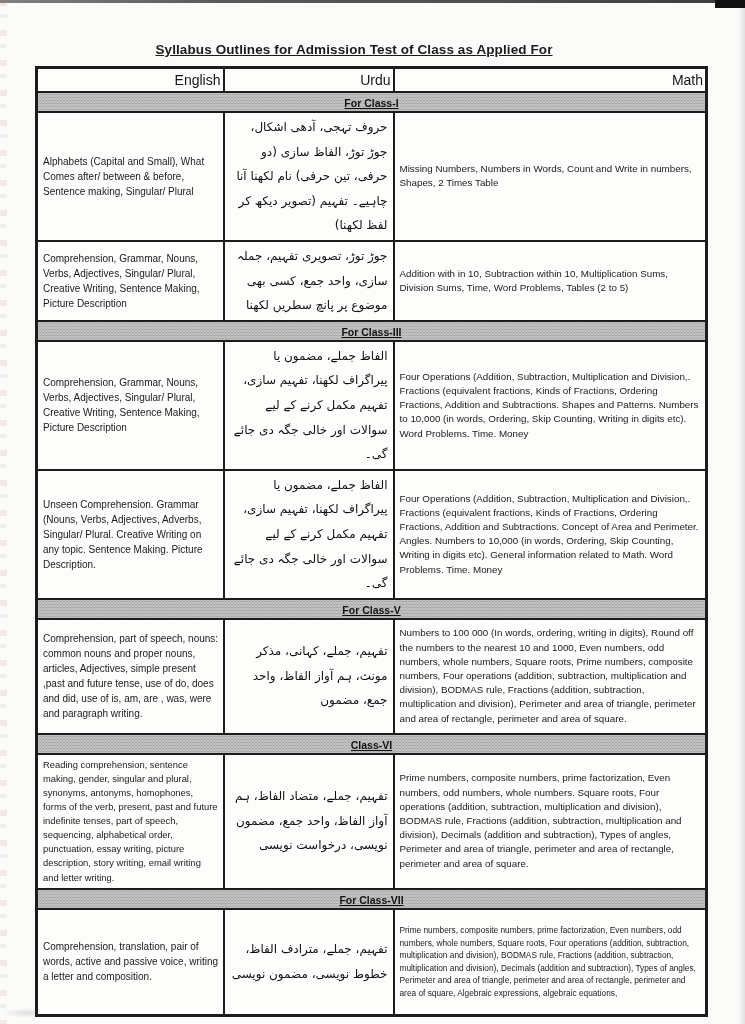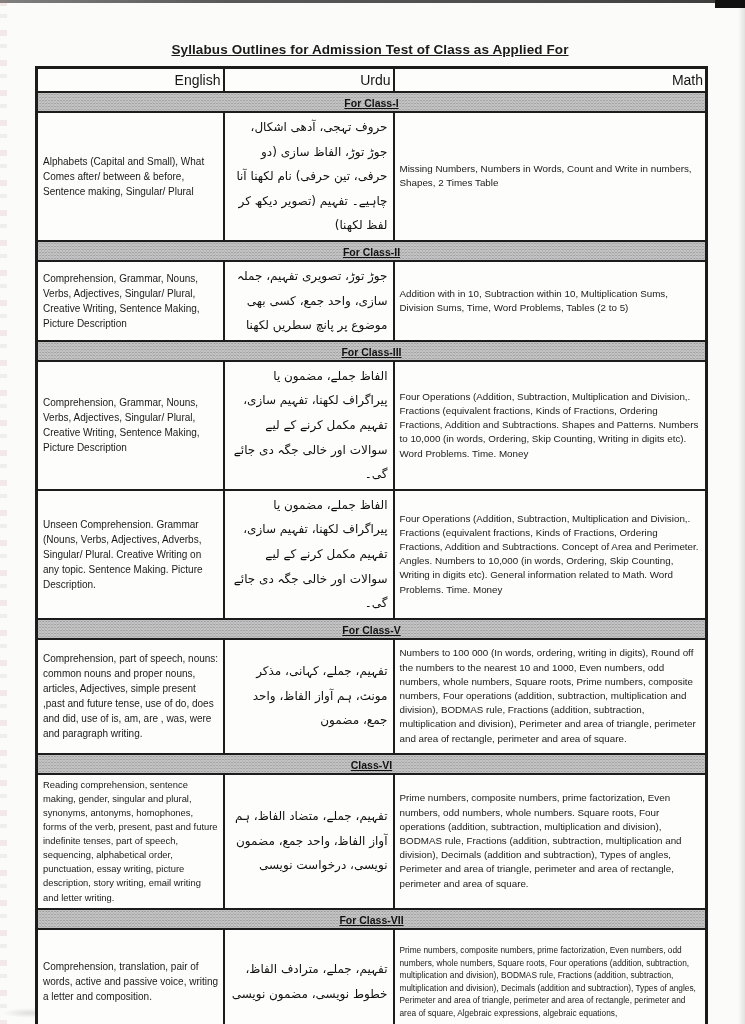--- a/index.html
+++ b/index.html
@@ -36,21 +36,21 @@
   .scan-dot{
     position:absolute;left:428px;top:993px;width:4px;height:6px;
     background:#1d1d1d;border-radius:2px;
   }
   .scan-smudge-bl{
     position:absolute;left:2px;top:1008px;width:55px;height:10px;
     background:radial-gradient(ellipse at center,rgba(90,90,90,.18),rgba(0,0,0,0) 70%);
   }
   
   .title{
-    position:absolute;left:35px;top:42px;width:670px;
+    position:absolute;left:19px;top:42px;width:670px;
     margin:0;text-align:center;
     font-size:13.5px;font-weight:bold;color:#1b1b1b;
     text-decoration:underline;
     letter-spacing:.1px;
   }
   
   table.syllabus{
     position:absolute;left:35px;top:66px;width:670px;
     border-collapse:collapse;table-layout:fixed;
     background:#fdfdfc;
@@ -135,23 +135,20 @@
 
     <tr class="band-row">
       <td colspan="3"><span class="band-text">For Class-I</span></td>
     </tr>
     <tr class="content-row r1">
       <td class="en">Alphabets (Capital and Small), What Comes after/ between &amp; before, Sentence making, Singular/ Plural</td>
       <td class="ur">حروف تہجی، آدھی اشکال، جوڑ توڑ، الفاظ سازی (دو حرفی، تین حرفی) نام لکھنا آنا چاہیے۔ تفہیم (تصویر دیکھ کر لفظ لکھنا)</td>
       <td class="ma">Missing Numbers, Numbers in Words, Count and Write in numbers, Shapes, 2 Times Table</td>
     </tr>
 
-    <tr class="band-row">
-      <td colspan="3"><span class="band-text">For Class-II</span></td>
-    </tr>
     <tr class="content-row r2">
       <td class="en">Comprehension, Grammar, Nouns, Verbs, Adjectives, Singular/ Plural, Creative Writing, Sentence Making, Picture Description</td>
       <td class="ur">جوڑ توڑ، تصویری تفہیم، جملہ سازی، واحد جمع، کسی بھی موضوع پر پانچ سطریں لکھنا</td>
       <td class="ma">Addition with in 10, Subtraction within 10, Multiplication Sums, Division Sums, Time, Word Problems, Tables (2 to 5)</td>
     </tr>
 
     <tr class="band-row">
       <td colspan="3"><span class="band-text">For Class-III</span></td>
     </tr>
     <tr class="content-row r3">

